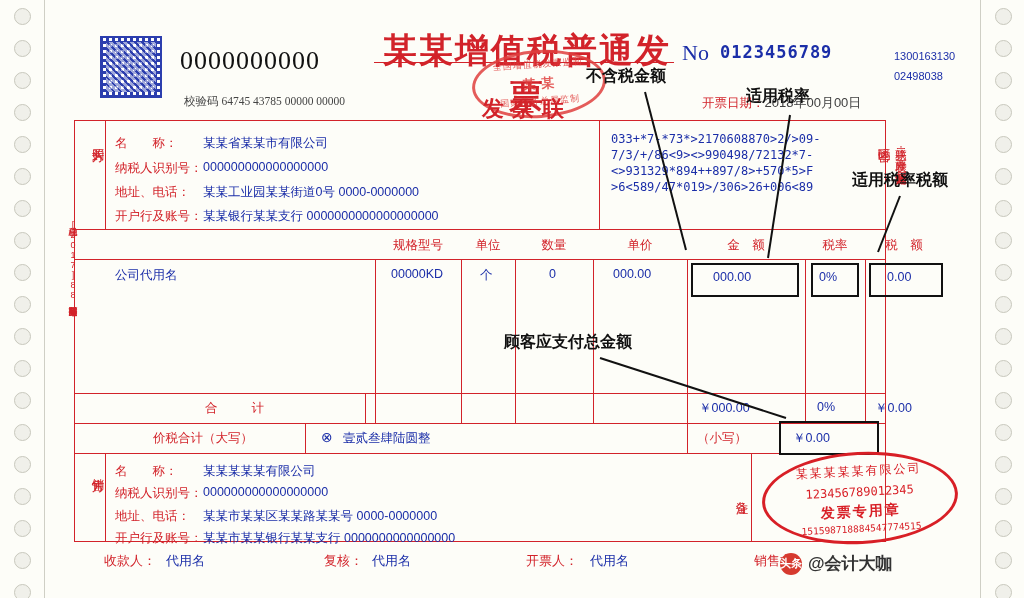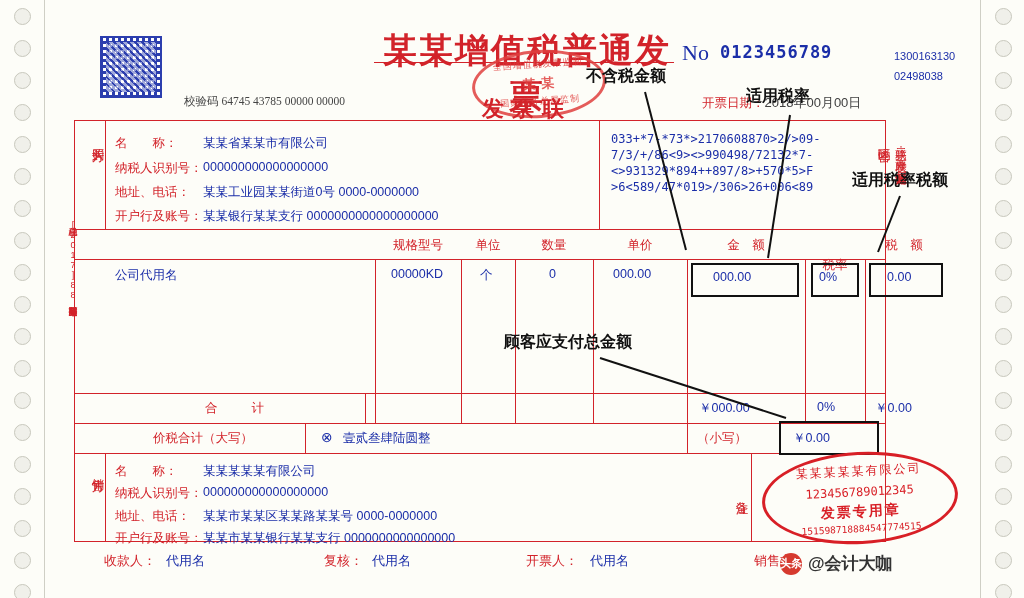--- a/index.html
+++ b/index.html
@@ -221,20 +221,21 @@
       <div class="hole" style="left: 14px; top: 488px;"></div>
       <div class="hole" style="left: 14px; top: 520px;"></div>
       <div class="hole" style="left: 14px; top: 552px;"></div>
       <div class="hole" style="left: 14px; top: 584px;"></div>
     </div>
 
   <div id="invoice">
 
     <div id="qr"></div>
 
+    <div id="invoice-number">0000000000</div>
 
     <div id="title">某某增值税普通发票</div>
     <div id="title-rule"></div>
 
     <div id="stamp-top">
       <div class="st-line st-top">全国增值税发票监制</div>
       <div class="st-line st-mid">某 某</div>
       <div class="st-line st-bot">国家税务总局监制</div>
     </div>
 
@@ -297,21 +298,21 @@
         <div>7/3/+/86&lt;9&gt;&lt;&gt;990498/72132*7-</div>
         <div>&lt;&gt;931329*894++897/8&gt;+570*5&gt;F</div>
         <div>&gt;6&lt;589/47*019&gt;/306&gt;26+006&lt;89</div>
       </div>
 
       <div class="colhdr" style="left:300px;top:116px;width:86px;">规格型号</div>
       <div class="colhdr" style="left:386px;top:116px;width:54px;">单位</div>
       <div class="colhdr" style="left:440px;top:116px;width:78px;">数量</div>
       <div class="colhdr" style="left:518px;top:116px;width:94px;">单价</div>
       <div class="colhdr" style="left:612px;top:116px;width:118px;">金　额</div>
-      <div class="colhdr" style="left:730px;top:116px;width:60px;margin-top:20px;">税率</div>
+      <div class="colhdr" style="left:730px;top:116px;width:60px;">税率</div>
       <div class="colhdr" style="left:790px;top:116px;width:78px;">税　额</div>
 
       <div class="val" style="left:40px;top:146px;">公司代用名</div>
       <div class="val" style="left:316px;top:146px;">00000KD</div>
       <div class="val" style="left:405px;top:146px;">个</div>
       <div class="val" style="left:474px;top:146px;">0</div>
       <div class="val" style="left:538px;top:146px;">000.00</div>
 
       <div class="amtbox" style="left:616px;top:142px;width:104px;height:30px;"></div>
       <div class="val" style="left:638px;top:149px;">000.00</div>

